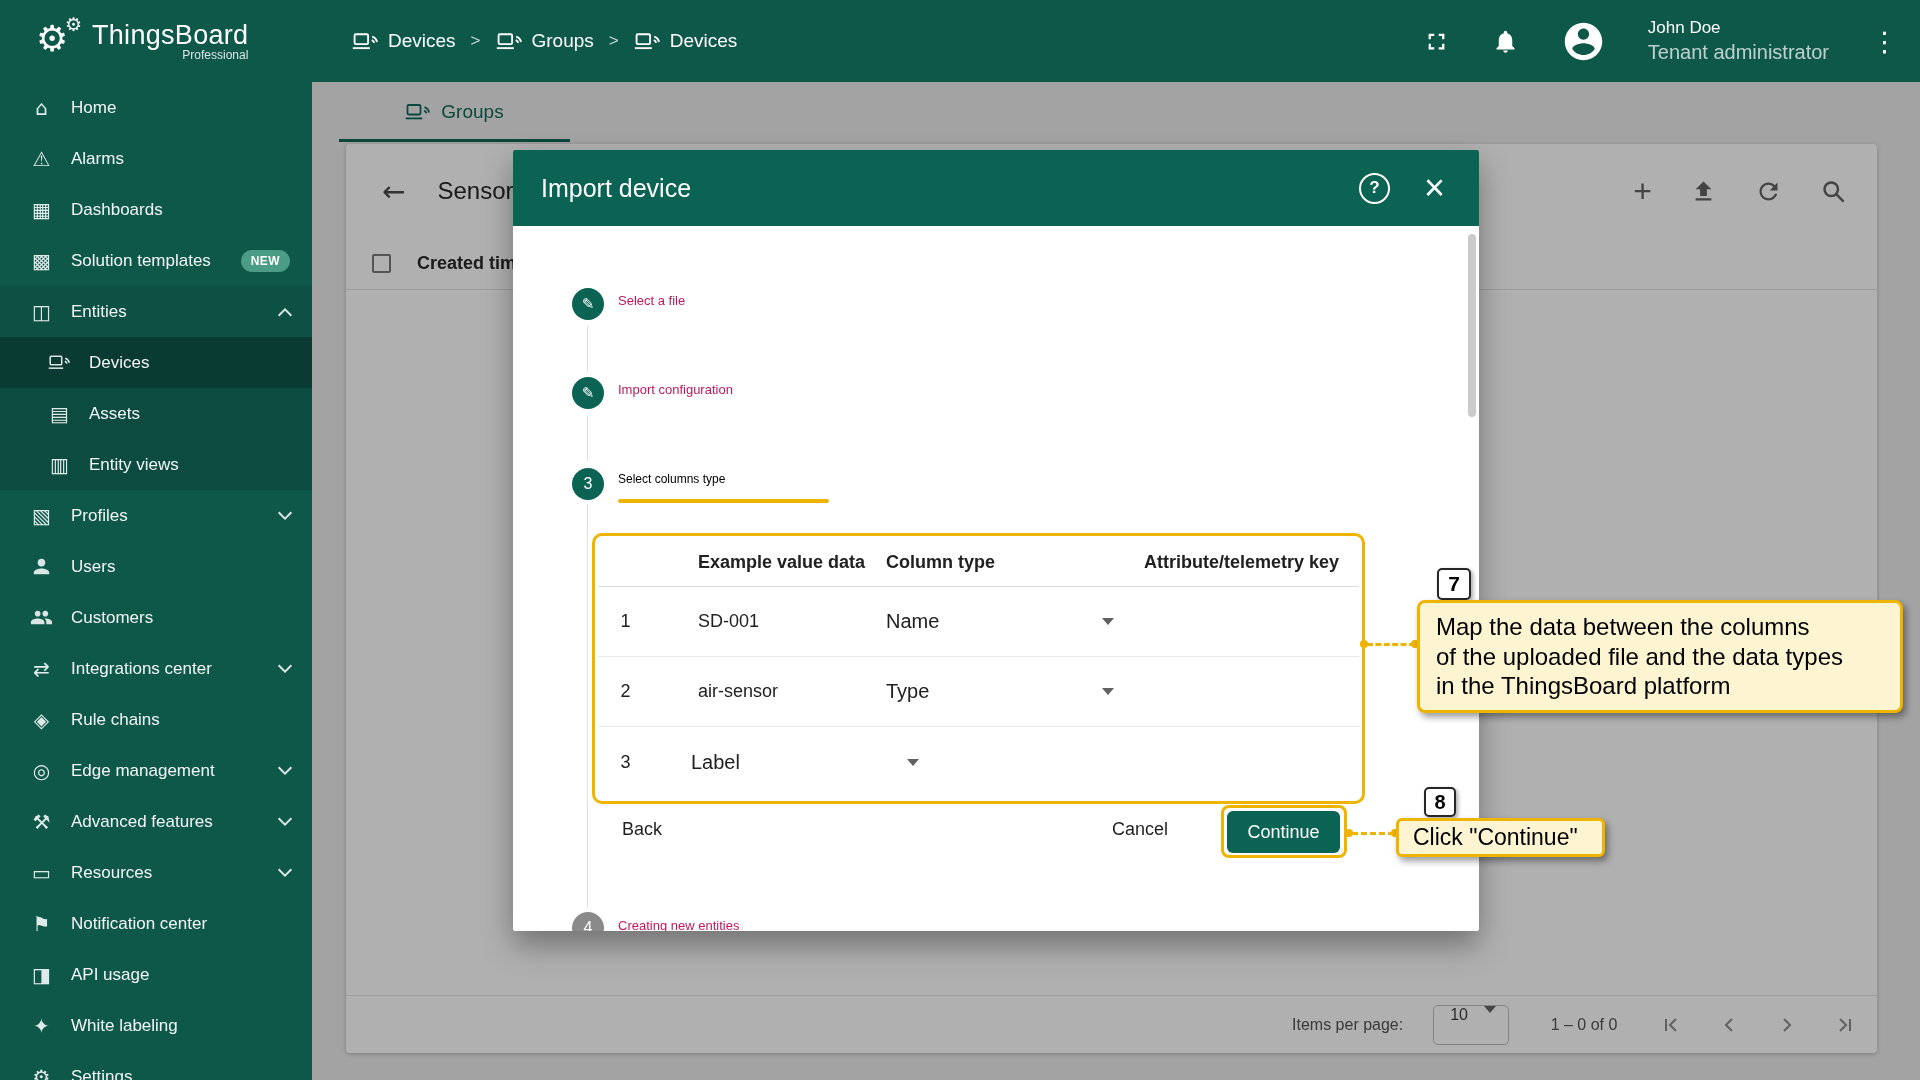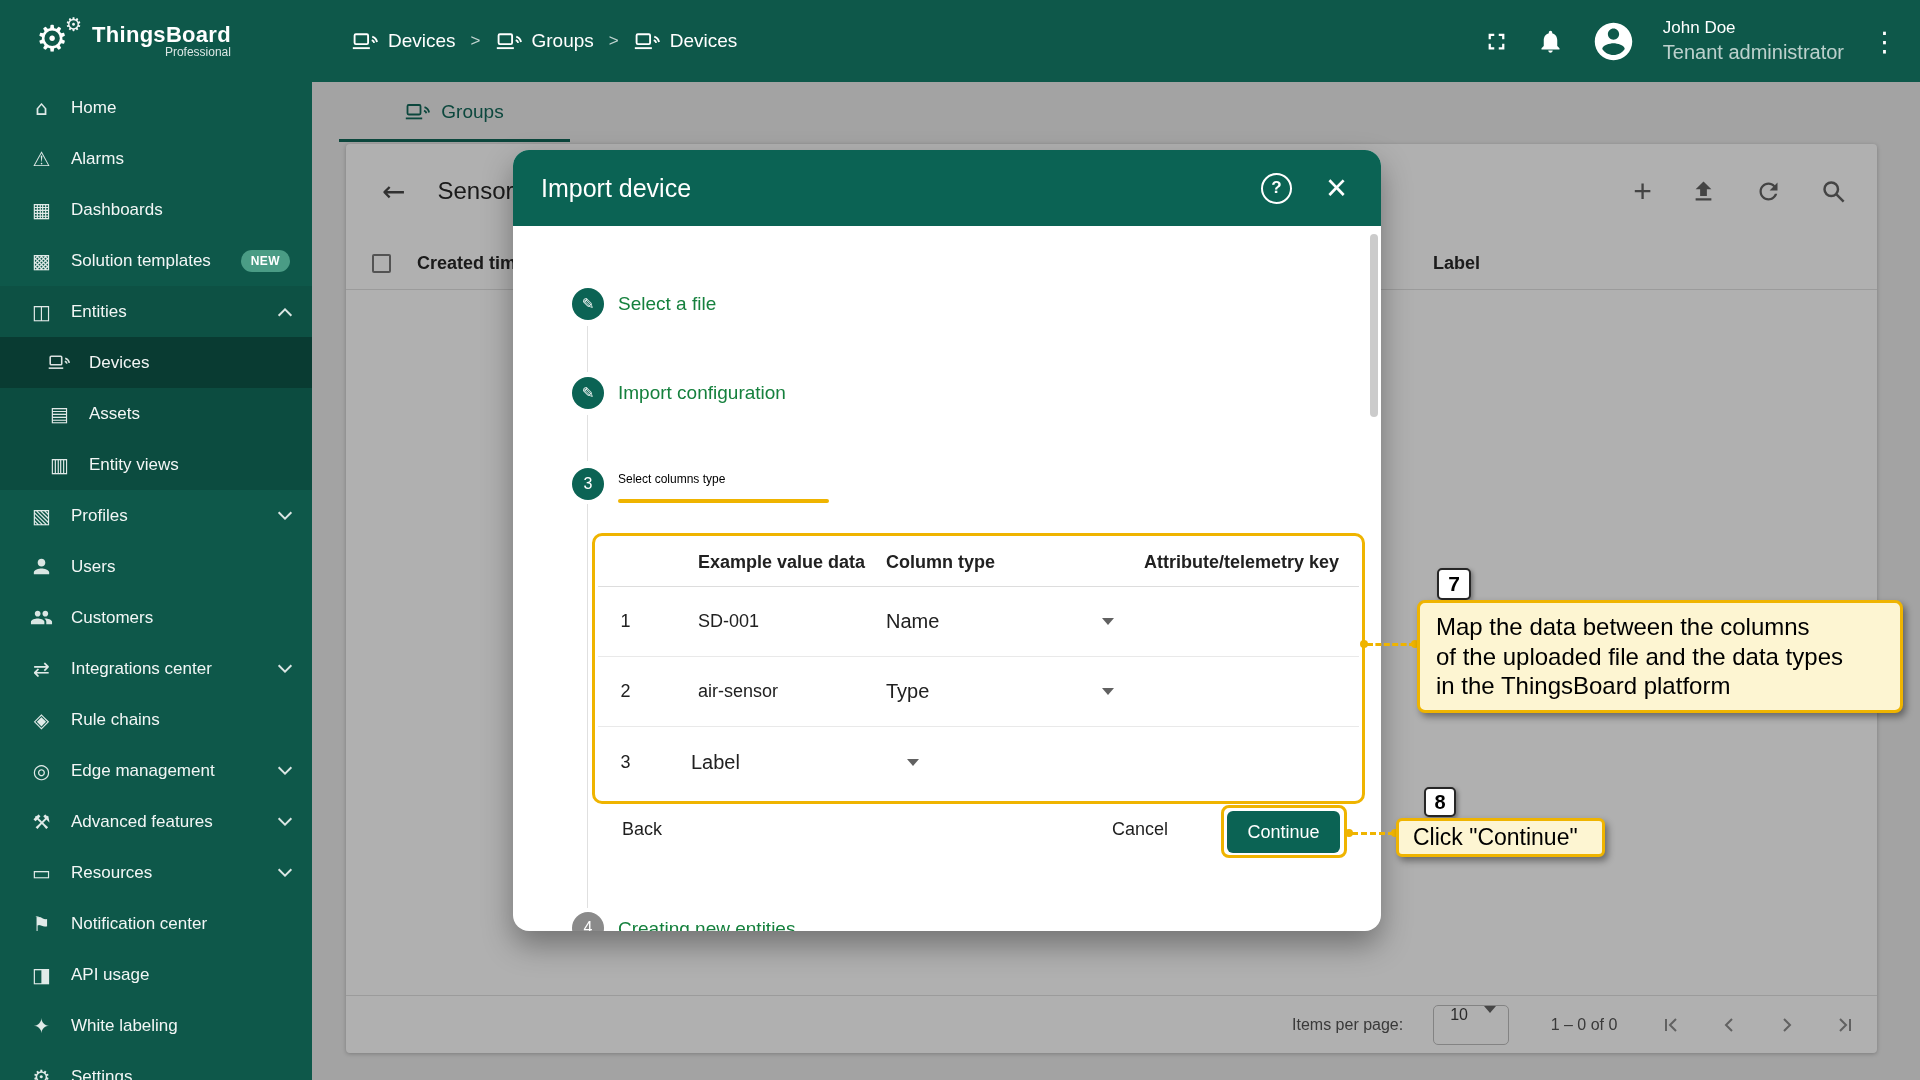--- a/index.html
+++ b/index.html
@@ -19,27 +19,27 @@
   .glyphfont{font-family:"DejaVu Sans",sans-serif}
 
   
   .topbar{position:absolute;left:0;top:0;width:1920px;height:82px;background:var(--teal);
           display:flex;align-items:center;color:#fff;z-index:5}
   .logo{width:312px;display:flex;align-items:center;gap:12px;padding-left:36px;cursor:pointer}
   .logo-gears{position:relative;width:44px;height:44px}
   .logo-gear-big{position:absolute;left:0;top:2px;font-size:36px;line-height:1}
   .logo-gear-small{position:absolute;right:-2px;top:-4px;font-size:19px;line-height:1;opacity:.95}
   .logo-text{display:flex;flex-direction:column;align-items:flex-end;line-height:1.05}
-  .logo-name{font-size:22px;font-weight:700;letter-spacing:.3px}
+  .logo-name{font-size:27px;font-weight:400;letter-spacing:.3px}
   .logo-sub{font-size:12px;opacity:.85}
   .breadcrumb{display:flex;align-items:center;gap:15px;margin-left:40px;font-size:19px;font-weight:500}
   .bc-item{display:flex;align-items:center;gap:9px;cursor:pointer}
   .bc-item svg{width:27px;height:21px}
   .bc-sep{opacity:.75;font-size:17px}
-  .topbar-right{margin-left:auto;display:flex;align-items:center;gap:27px;padding-right:22px}
+  .topbar-right{margin-left:auto;display:flex;align-items:center;gap:42px;padding-right:22px}
   .icon-btn{background:none;border:0;padding:0;color:#fff;cursor:pointer;display:flex;align-items:center}
   .icon-btn svg{width:27px;height:27px;fill:#fff}
   .avatar svg{width:45px;height:45px;fill:#fff}
   .user-block{display:flex;flex-direction:column;line-height:1.3;cursor:pointer}
   .user-name{font-size:17px}
   .user-role{font-size:20px;opacity:.72}
   .kebab{font-size:27px;line-height:1}
 
   
   .sidebar{position:absolute;left:0;top:82px;width:312px;bottom:0;background:var(--teal);
@@ -88,35 +88,35 @@
        border-top:7px solid #616161}
   .pg-range{min-width:90px;text-align:center}
   .pg-nav{display:flex;align-items:center;gap:34px;color:#8a8a8a;margin-right:6px}
   .pg-nav .icon-btn{color:#8a8a8a}
   .pg-nav svg{width:24px;height:24px;fill:none;stroke:#8a8a8a;stroke-width:2}
 
   
   .backdrop{position:absolute;left:312px;top:82px;right:0;bottom:0;background:rgba(15,15,15,.33);z-index:8}
 
   
-  .modal{position:absolute;left:513px;top:150px;width:868px;height:781px;background:#fff;
-         border-radius:16px;overflow:hidden;z-index:20;box-shadow:0 14px 30px rgba(0,0,0,.35)}
+  .modal{position:absolute;left:513px;top:150px;width:966px;height:781px;background:#fff;
+         border-radius:2px;overflow:hidden;z-index:20;box-shadow:0 14px 30px rgba(0,0,0,.35)}
   .modal-head{height:76px;background:var(--modal-teal);color:#fff;display:flex;align-items:center;padding:0 28px}
   .modal-title{font-size:25px;font-weight:500}
   .help-btn{margin-left:auto;width:31px;height:31px;border:2.5px solid #fff;border-radius:50%;
             display:flex;align-items:center;justify-content:center;font-size:17px;font-weight:700;
             background:none;color:#fff;cursor:pointer}
   .close-btn{margin-left:28px;font-size:36px;background:none;border:0;color:#fff;line-height:1;cursor:pointer}
   .modal-body{position:absolute;left:0;top:76px;right:0;bottom:0}
   .vline{position:absolute;left:74px;width:1px;background:#E0E0E0}
   .step-circle{position:absolute;left:59px;width:32px;height:32px;border-radius:50%;background:var(--modal-teal);
                color:#fff;display:flex;align-items:center;justify-content:center;font-size:16px}
   .step-circle.future{background:#8A8A8A}
   .step-circle .pencil{font-size:15px}
-  .step-label{position:absolute;left:105px;font-size:19px;color:#15803d;cursor:pointer}
+  .step-label{position:absolute;left:105px;font-size:13px;color:#be185d;cursor:pointer}
   .step-label.current{font-size:12px;color:#000}
   .step-table{position:absolute;left:85px;top:313px;width:761px;height:259px;background:#fff;font-size:18px}
   .st-head{display:flex;align-items:center;height:48px;border-bottom:1px solid #DDD;font-weight:700}
   .st-head>div{white-space:nowrap}
   .st-row{display:flex;align-items:center;height:70px;border-bottom:1px solid #E9E9E9}
   .st-row:last-child{border-bottom:0}
   .c-idx{width:55px;text-align:center;flex:none}
   .c-ex{width:195px;padding-left:45px;flex:none;line-height:1.2}
   .c-type{width:250px;padding-left:38px;flex:none}
   .c-key{flex:1;padding-left:46px}

